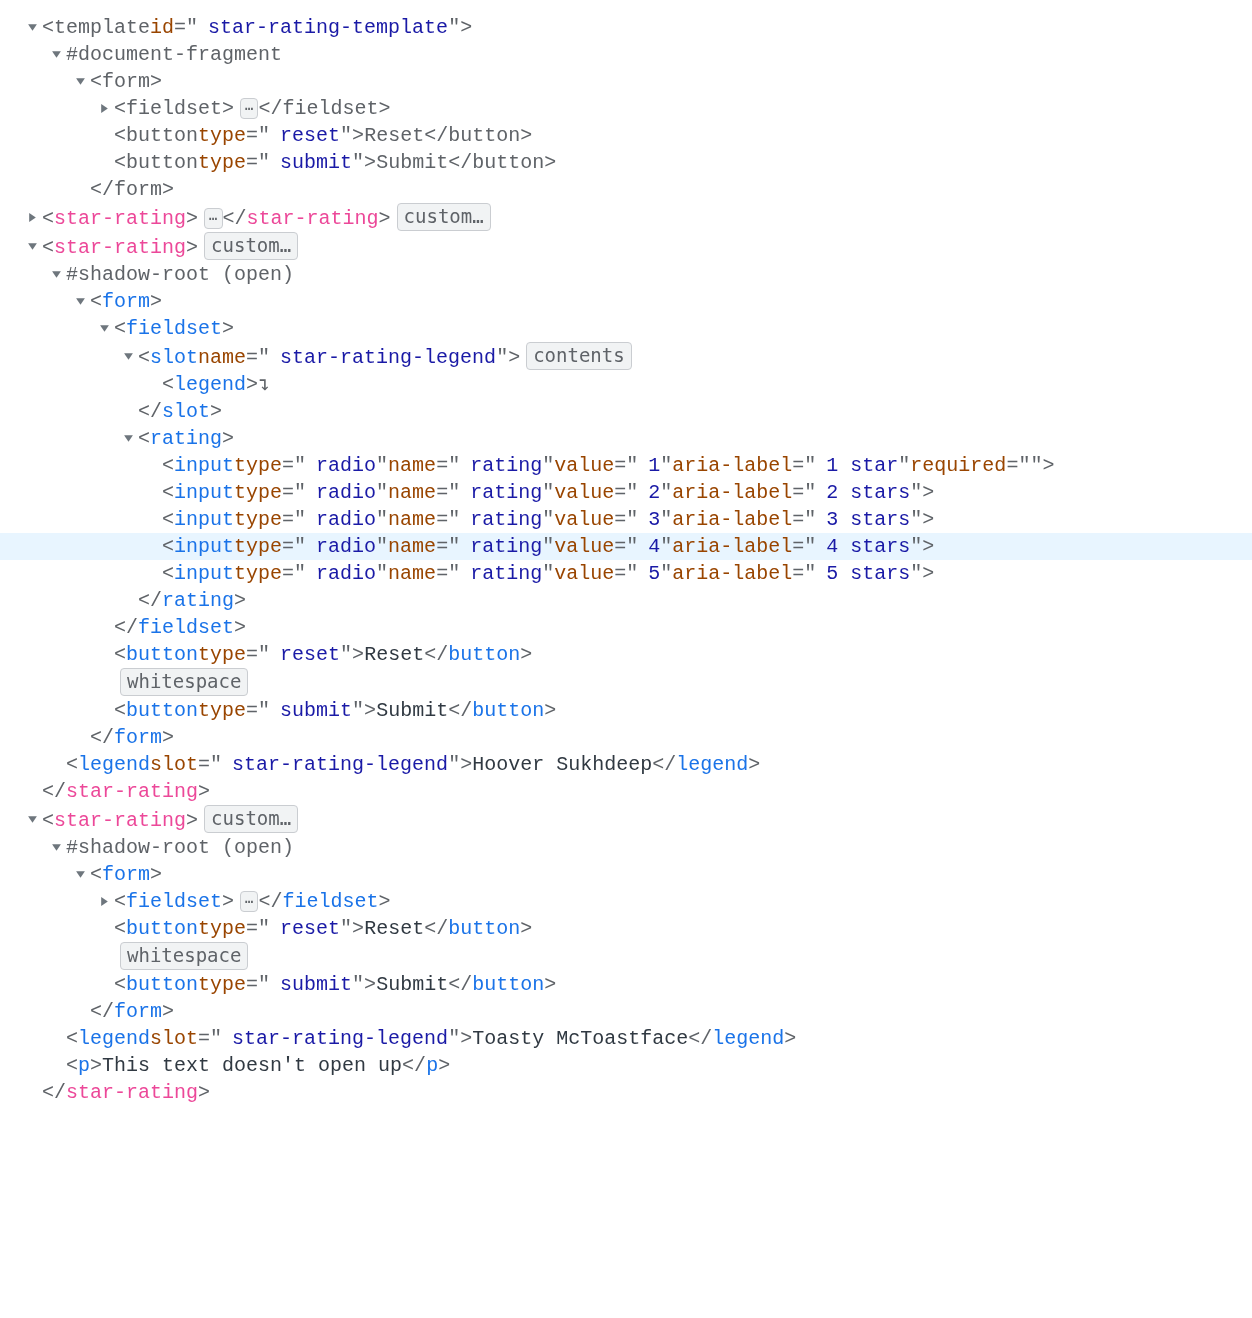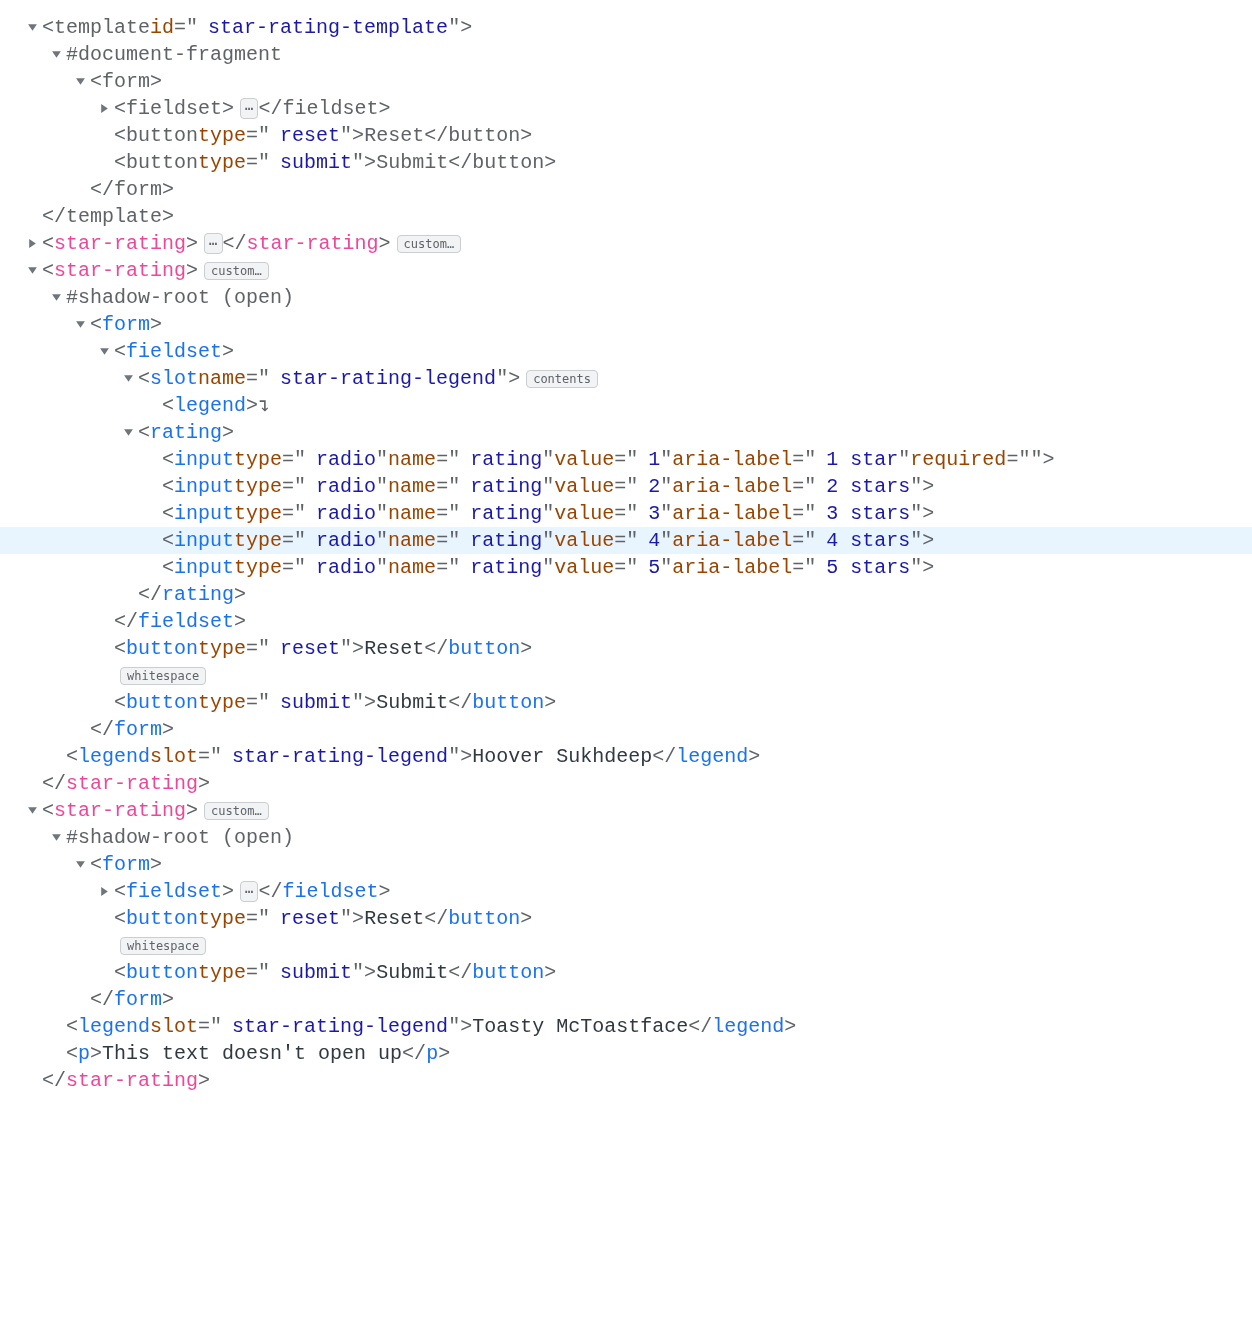--- a/index.html
+++ b/index.html
@@ -40,21 +40,21 @@
   .p  { color: #5f6368; }  
   .tnGrey { color: #5f6368; } 
   .tnBlue { color: #1a73e8; } 
   .tnPink { color: #ec4899; } 
   .attrName { color: #994500; } 
   .attrVal { color: #1a1aa6; margin-left: 10px; } 
   .txt { color: #303942; } 
   .arrow { color: #5f6368; }
   .badge {
     display: inline-block;
-    font-size: 12px;
+    font-size: 19px;
     border: 1px solid #cacdd1;
     background: #f1f3f4;
     color: #5f6368;
     border-radius: 4px;
     padding: 0 6px;
     margin-left: 6px;
     vertical-align: 1px;
     font-family: Menlo, Consolas, monospace;
   }
   .badge.small {
@@ -105,25 +105,20 @@
       <span class="toggle none"> </span>
       <span class="content"><span class="p">&lt;</span><span class="tnGrey">button</span><span class="p"></span><span class="attrName">type</span><span class="p">=</span><span class="p">"</span><span class="attrVal">submit</span><span class="p">"</span><span class="p">&gt;</span><span class="tnGrey">Submit</span><span class="p">&lt;/</span><span class="tnGrey">button</span><span class="p">&gt;</span></span>
     </div>
     <div class="row">
       <span class="indent" style="width: 72px;"></span>
       <span class="toggle none"> </span>
       <span class="content"><span class="p">&lt;/</span><span class="tnGrey">form</span><span class="p">&gt;</span></span>
     </div>
     <div class="row">
       <span class="indent" style="width: 24px;"></span>
-      <span class="toggle none"> </span>
-      <span class="content"><span class="p">&lt;/</span><span class="tnGrey">template</span><span class="p">&gt;</span></span>
-    </div>
-    <div class="row">
-      <span class="indent" style="width: 24px;"></span>
       <span class="toggle "><svg class="tri" viewBox="0 0 10 10">
           <path d="M2 1 L8 5 L2 9 Z" fill="#6e767d"></path>
         </svg></span>
       <span class="content"><span class="p">&lt;</span><span class="tnPink">star-rating</span><span class="p">&gt;</span><span class="badge small">⋯</span><span class="p"></span><span class="p">&lt;/</span><span class="tnPink">star-rating</span><span class="p">&gt;</span><span class="p"></span><span class="badge">custom…</span></span>
     </div>
     <div class="row">
       <span class="indent" style="width: 24px;"></span>
       <span class="toggle "><svg class="tri" viewBox="0 0 10 10">
           <path d="M1 2 L9 2 L5 8 Z" fill="#6e767d"></path>
         </svg></span>
@@ -154,20 +149,25 @@
       <span class="indent" style="width: 120px;"></span>
       <span class="toggle "><svg class="tri" viewBox="0 0 10 10">
           <path d="M1 2 L9 2 L5 8 Z" fill="#6e767d"></path>
         </svg></span>
       <span class="content"><span class="p">&lt;</span><span class="tnBlue">slot</span><span class="p"></span><span class="attrName">name</span><span class="p">=</span><span class="p">"</span><span class="attrVal">star-rating-legend</span><span class="p">"</span><span class="p">&gt;</span><span class="p"></span><span class="badge">contents</span></span>
     </div>
     <div class="row">
       <span class="indent" style="width: 144px;"></span>
       <span class="toggle none"> </span>
       <span class="content"><span class="p">&lt;</span><span class="tnBlue">legend</span><span class="p">&gt;</span><span class="p"></span><span class="arrow">↴</span></span>
+    </div>
+    <div class="row">
+      <span class="indent" style="width: 120px;"></span>
+      <span class="toggle none"> </span>
+      <span class="content"><span class="p">&lt;/</span><span class="tnBlue">slot</span><span class="p">&gt;</span></span>
     </div>
     <div class="row">
       <span class="indent" style="width: 120px;"></span>
       <span class="toggle "><svg class="tri" viewBox="0 0 10 10">
           <path d="M1 2 L9 2 L5 8 Z" fill="#6e767d"></path>
         </svg></span>
       <span class="content"><span class="p">&lt;</span><span class="tnBlue">rating</span><span class="p">&gt;</span></span>
     </div>
     <div class="row">
       <span class="indent" style="width: 144px;"></span>

